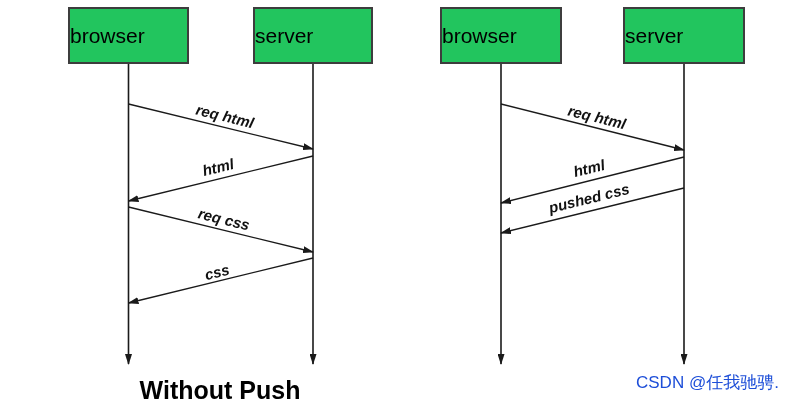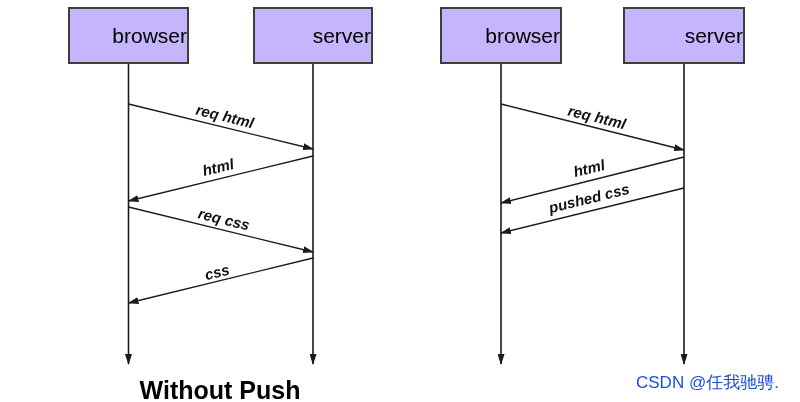--- a/index.html
+++ b/index.html
@@ -9,24 +9,24 @@
     height: 402px;
     background: #ffffff;
     font-family: "Liberation Sans", sans-serif;
     overflow: hidden;
   }
   .lines-layer { position: absolute; left: 0; top: 0; }
   .actor {
     position: absolute;
     box-sizing: border-box;
     border: 2px solid #3d3d3d;
-    background: #c4b5fd;
+    background: #22c55e;
     display: flex;
     align-items: center;
-    justify-content: flex-end;
+    justify-content: flex-start;
     font-size: 21px;
     color: #000000;
   }
   .msg {
     position: absolute;
     font-style: italic;
     font-weight: bold;
     font-size: 15px;
     color: #111111;
     white-space: nowrap;

